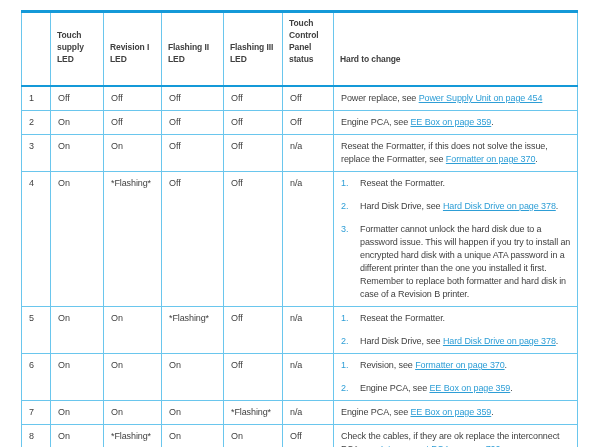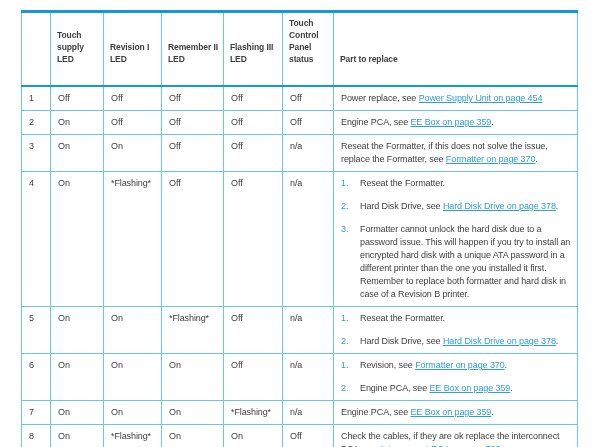--- a/index.html
+++ b/index.html
@@ -86,29 +86,29 @@
         <col style="width:244px">
       </colgroup>
       <thead>
         <tr>
             <th></th>
             <th>Touch
 supply
 LED</th>
             <th>Revision I
 LED</th>
-            <th>Remember II
+            <th>Flashing II
 LED</th>
             <th>Flashing III
 LED</th>
             <th>Touch
 Control
 Panel
 status</th>
-            <th>Part to replace</th>
+            <th>Hard to change</th>
           </tr>
       </thead>
       <tbody>
           <tr>
             <td class="num-cell">1</td>
             <td>Off</td>
             <td>Off</td>
             <td>Off</td>
             <td>Off</td>
             <td>Off</td>

